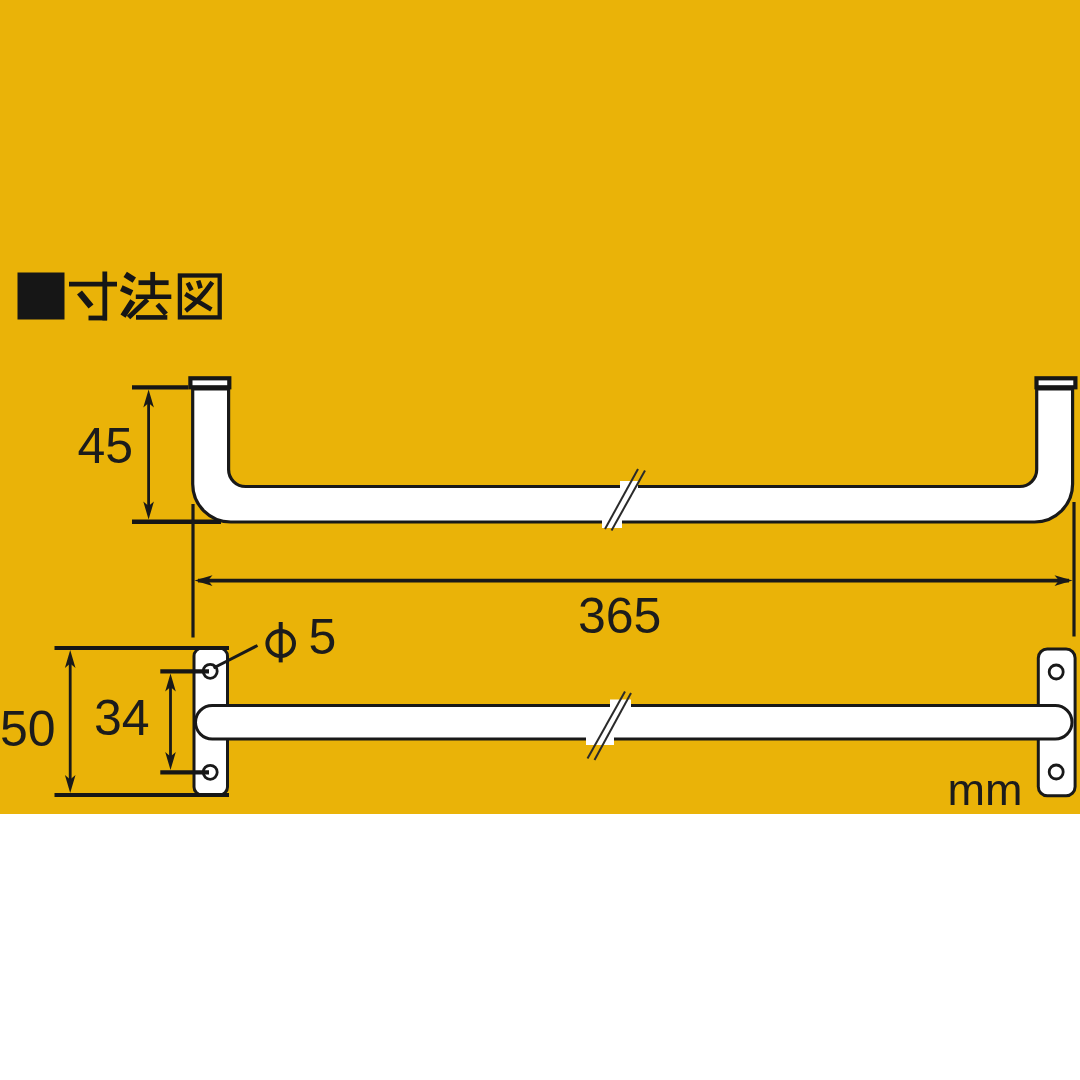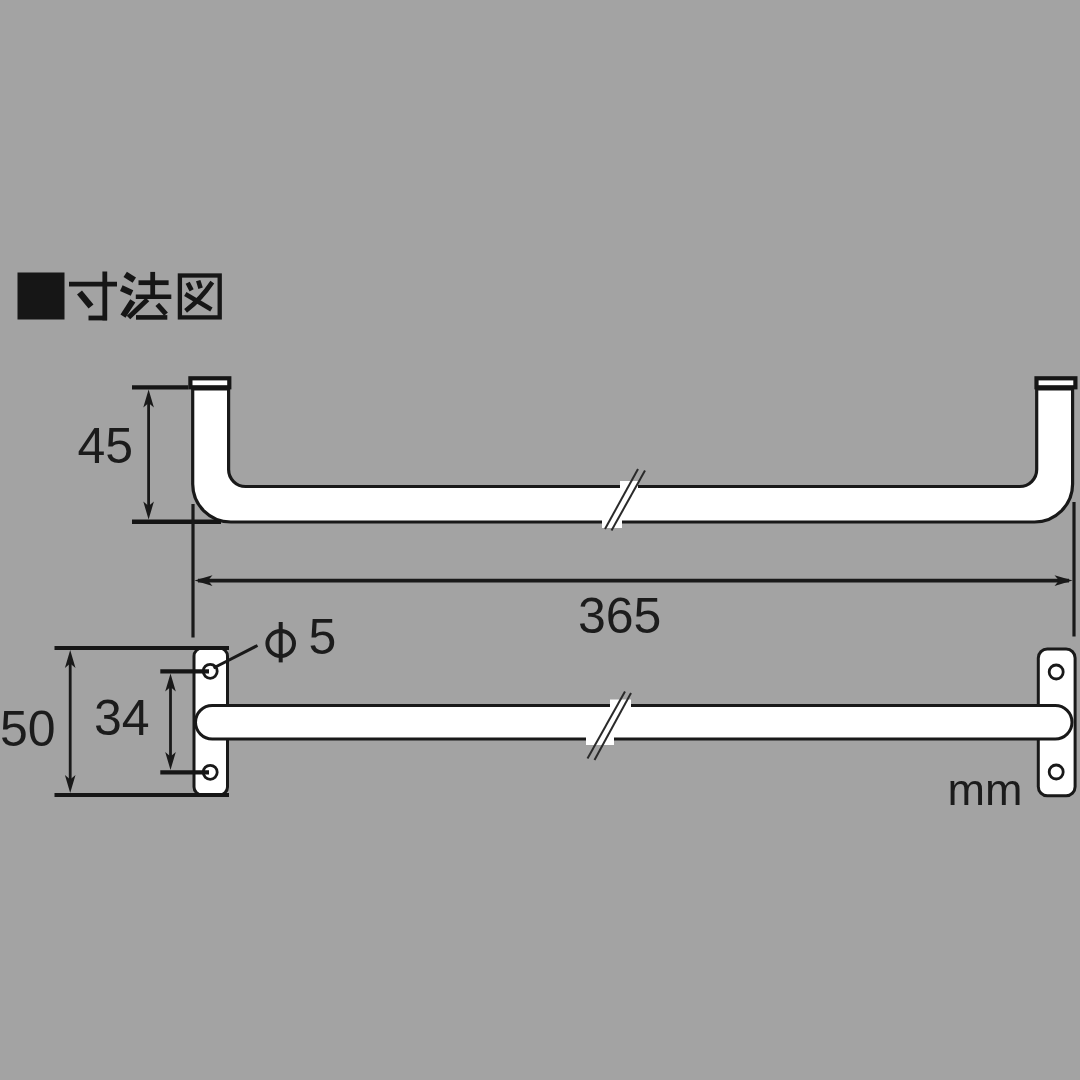--- a/index.html
+++ b/index.html
@@ -1,16 +1,16 @@
 <!DOCTYPE html>
 <html><head>
 <meta charset="utf-8">
 <style>
 html,body{margin:0;padding:0;background:#ffffff;}
-#page{width:1080px;height:1080px;position:relative;background:#a3a3a3;overflow:hidden;}
+#page{width:1080px;height:814px;position:relative;background:#eab308;overflow:hidden;}
 svg{position:absolute;left:0;top:0;}
 text{font-family:"Liberation Sans",sans-serif;fill:#1c1c1c;}
 </style>
 </head>
 <body>
 <div id="page">
 <svg width="1080" height="1080" viewBox="0 0 1080 1080">
 
   <rect x="17.5" y="272.5" width="47" height="47" fill="#161616"></rect>
 

